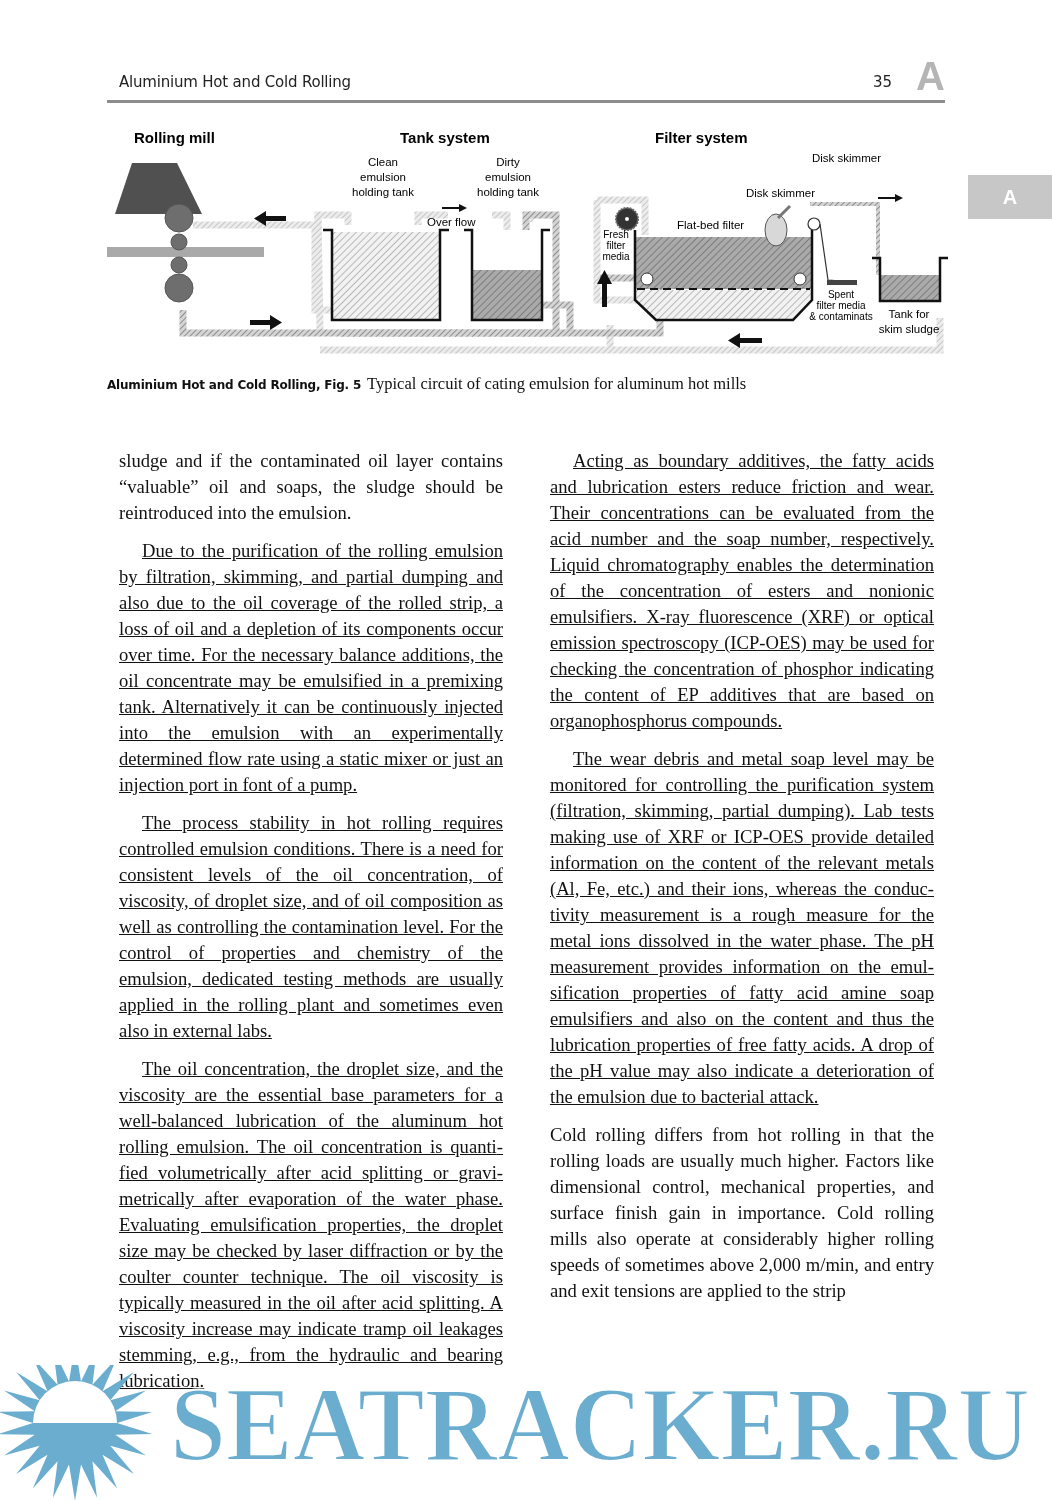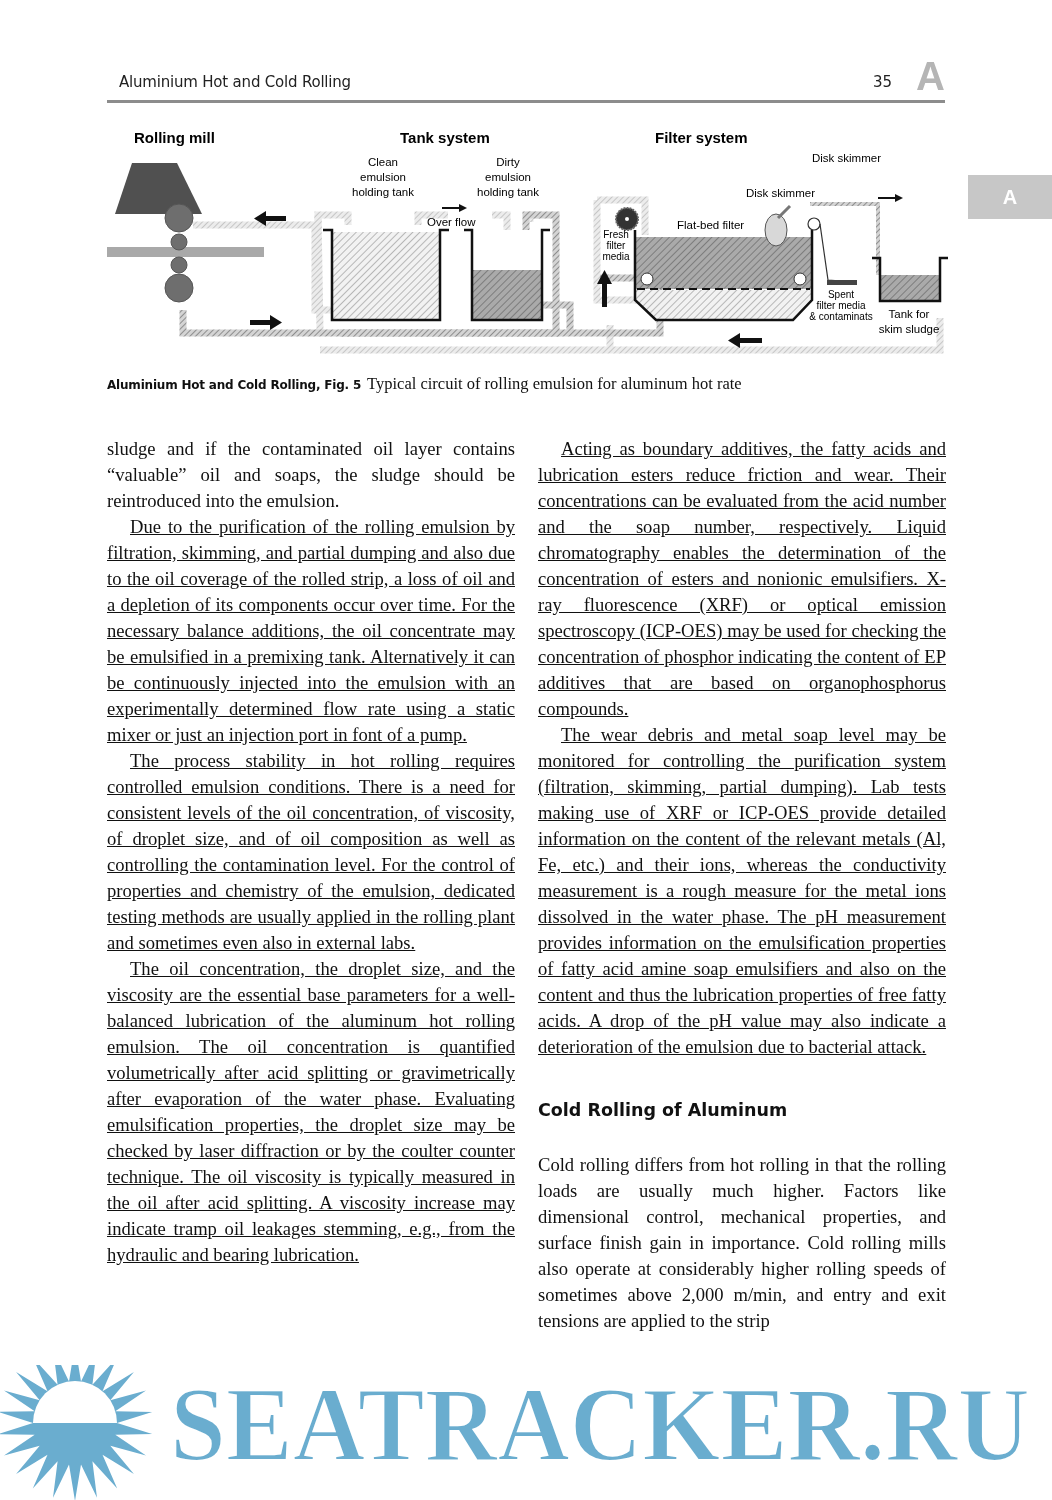--- a/index.html
+++ b/index.html
@@ -8,21 +8,21 @@
   .hdr-title{left:119px;top:73px;font-family:"DejaVu Sans",sans-serif;font-size:15px;color:#222;letter-spacing:-0.2px;}
   .hdr-page{left:855px;top:73px;font-family:"DejaVu Sans",sans-serif;font-size:15px;color:#222;margin-left:18px;}
   .hdr-letter{left:916px;top:56px;font-family:"Liberation Sans",sans-serif;font-weight:bold;font-size:40px;color:#b5b5b5;line-height:1;}
   .hdr-rule{left:107px;top:100px;width:838px;height:3px;background:#8c8c8c;}
   .thumb-tab{left:968px;top:175px;width:84px;height:44px;background:#c7c7c7;color:#fff;font-family:"Liberation Sans",sans-serif;font-weight:bold;font-size:20px;display:flex;align-items:center;justify-content:center;}
   .figure{left:100px;top:120px;width:860px;height:250px;}
   .caption{left:107px;top:374px;width:840px;font-size:15px;white-space:nowrap;}
   .caption .lab{font-family:"DejaVu Sans",sans-serif;font-weight:bold;font-size:12px;letter-spacing:-0.2px;margin-top:9px;}
   .caption .txt{font-family:"Liberation Serif",serif;font-size:16.5px;margin-left:6px;}
   .col{font-family:"Liberation Serif",serif;font-size:18.6px;line-height:26px;text-align:justify;width:408px;hyphens:manual;}
-  .col p{margin:0;}
+  .col p{margin:12px;}
   .col p.ind{text-indent:23px;text-decoration:underline;}
   .col-left{left:107px;top:436px;}
   .col-right{left:538px;top:436px;}
   .sec-head{font-family:"DejaVu Sans",sans-serif;font-weight:bold;font-size:17.5px;margin:38px 0 30px 0;line-height:24px;text-align:left;}
   .watermark{left:0;top:1365px;width:1052px;height:135px;}
 </style>
 </head>
 <body>
 
 <div class="abs hdr-title">Aluminium Hot and Cold Rolling</div>
@@ -149,34 +149,33 @@
   <text x="741" y="189" text-anchor="middle" font-family="Liberation Sans, sans-serif" font-size="10">filter media</text>
   <text x="741" y="200" text-anchor="middle" font-family="Liberation Sans, sans-serif" font-size="10">&amp; contaminats</text>
 
   <rect x="780" y="155" width="60" height="26" fill="url(#hatchDark)"></rect>
   <polyline points="772,138 780,138 780,181 840,181 840,138 848,138" fill="none" stroke="#111" stroke-width="2.5"></polyline>
   <text x="809" y="198" text-anchor="middle" font-family="Liberation Sans, sans-serif" font-size="11.5">Tank for</text>
   <text x="809" y="213" text-anchor="middle" font-family="Liberation Sans, sans-serif" font-size="11.5">skim sludge</text>
 </svg>
 
 <div class="abs caption">
-  <span class="lab">Aluminium Hot and Cold Rolling, Fig. 5</span><span class="txt">Typical circuit of rolling emulsion for aluminum hot rate</span>
+  <span class="lab">Aluminium Hot and Cold Rolling, Fig. 5</span><span class="txt">Typical circuit of cating emulsion for aluminum hot mills</span>
 </div>
 
 <div class="abs col col-left">
   <p>sludge and if the contaminated oil layer contains “valuable” oil and soaps, the sludge should be reintroduced into the emulsion.</p>
   <p class="ind">Due to the purification of the rolling emulsion by filtration, skimming, and partial dumping and also due to the oil coverage of the rolled strip, a loss of oil and a depletion of its compo­nents occur over time. For the necessary balance additions, the oil concentrate may be emulsified in a premixing tank. Alternatively it can be continuously injected into the emulsion with an experimentally determined flow rate using a static mixer or just an injection port in font of a pump.</p>
   <p class="ind">The process stability in hot rolling requires controlled emulsion conditions. There is a need for consistent levels of the oil concentration, of viscosity, of droplet size, and of oil composition as well as controlling the contamination level. For the control of properties and chemistry of the emulsion, dedicated testing methods are usu­ally applied in the rolling plant and sometimes even also in external labs.</p>
   <p class="ind">The oil concentration, the droplet size, and the viscosity are the essential base parameters for a well-balanced lubrication of the aluminum hot rolling emulsion. The oil concentration is quanti­fied volumetrically after acid splitting or gravi­metrically after evaporation of the water phase. Evaluating emulsification properties, the droplet size may be checked by laser diffraction or by the coulter counter technique. The oil viscosity is typically measured in the oil after acid splitting. A viscosity increase may indicate tramp oil leakages stemming, e.g., from the hydraulic and bearing lubrication.</p>
 </div>
 
 <div class="abs col col-right">
   <p class="ind">Acting as boundary additives, the fatty acids and lubrication esters reduce friction and wear. Their concentrations can be evaluated from the acid number and the soap number, respectively. Liquid chromatography enables the determina­tion of the concentration of esters and nonionic emulsifiers. X-ray fluorescence (XRF) or optical emission spectroscopy (ICP-OES) may be used for checking the concentration of phosphor indi­cating the content of EP additives that are based on organophosphorus compounds.</p>
   <p class="ind">The wear debris and metal soap level may be monitored for controlling the purification system (filtration, skimming, partial dumping). Lab tests making use of XRF or ICP-OES provide detailed information on the content of the relevant metals (Al, Fe, etc.) and their ions, whereas the conduc­tivity measurement is a rough measure for the metal ions dissolved in the water phase. The pH measurement provides information on the emul­sification properties of fatty acid amine soap emulsifiers and also on the content and thus the lubrication properties of free fatty acids. A drop of the pH value may also indicate a deterioration of the emulsion due to bacterial attack.</p>
-  <h2 class="sec-head">Cold Rolling of Aluminum</h2>
   <p>Cold rolling differs from hot rolling in that the rolling loads are usually much higher. Factors like dimensional control, mechanical properties, and surface finish gain in importance. Cold rolling mills also operate at considerably higher rolling speeds of sometimes above 2,000 m/min, and entry and exit tensions are applied to the strip</p>
 </div>
 
 <svg class="abs watermark" viewBox="0 0 1052 135" width="1052" height="135">
   <g id="sun">
       <polygon points="75.0,-20.0 81.0,16.4 97.0,-16.8 92.4,19.8 117.2,-7.6 102.5,26.3 133.9,6.9 110.3,35.3 146.0,25.6 115.3,46.2 152.2,46.9 117.0,58.0 152.2,69.1 115.3,69.8 146.0,90.4 110.3,80.7 133.9,109.1 102.5,89.7 117.2,123.6 92.4,96.2 97.0,132.8 81.0,99.6 75.0,136.0 69.0,99.6 53.0,132.8 57.6,96.2 32.8,123.6 47.5,89.7 16.1,109.1 39.7,80.7 4.0,90.4 34.7,69.8 -2.2,69.1 33.0,58.0 -2.2,46.9 34.7,46.2 4.0,25.6 39.7,35.3 16.1,6.9 47.5,26.3 32.8,-7.6 57.6,19.8 53.0,-16.8 69.0,16.4" fill="#6aadcf"></polygon>
       <path d="M 33 58 A 42 42 0 0 1 117 58 Z" fill="#fff"></path>
     </g>
   <text x="170" y="95" font-family="Liberation Serif, serif" font-weight="bold" font-size="106" textLength="860" lengthAdjust="spacingAndGlyphs" fill="#6aadcf" stroke="#fff" stroke-width="2">SEATRACKER.RU</text>
 </svg>

